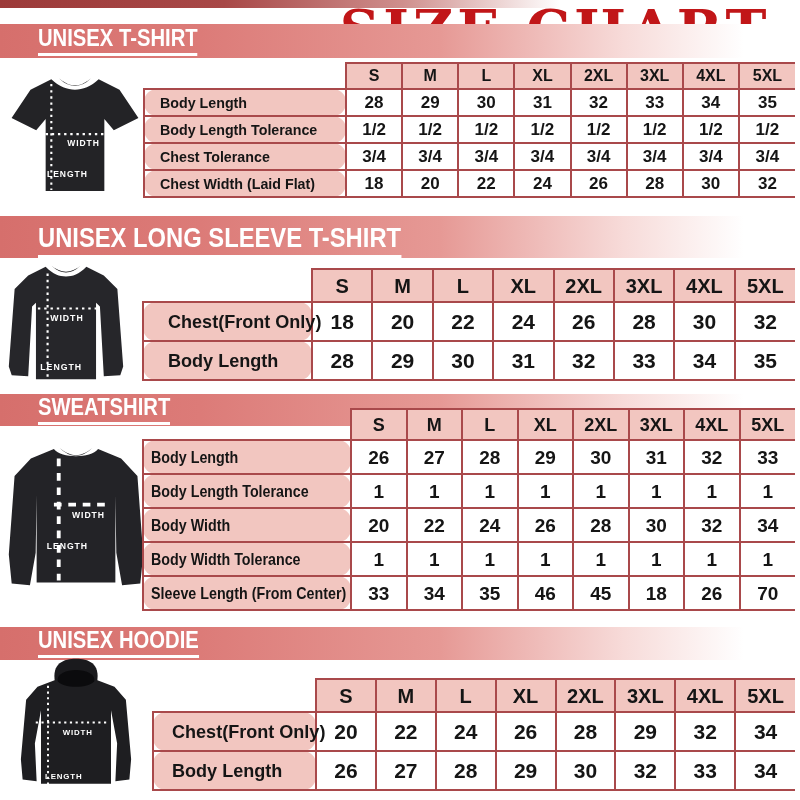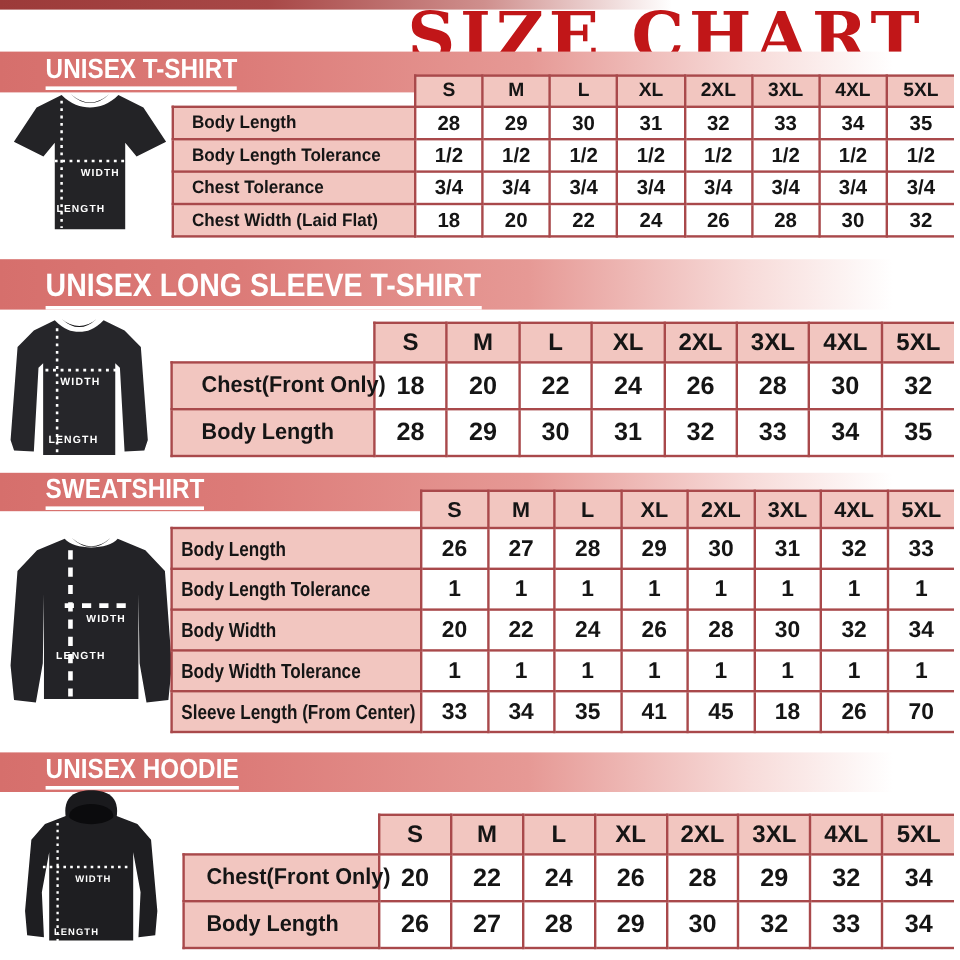--- a/index.html
+++ b/index.html
@@ -18,31 +18,31 @@
 
   .main-title{position:absolute;left:312px;top:0;width:486px;height:60px;line-height:60px;
     text-align:center;font-family:"DejaVu Serif",serif;font-weight:bold;font-size:55px;
     letter-spacing:4px;color:var(--accent);white-space:nowrap;}
 
   .banner{position:absolute;left:0;width:800px;display:flex;align-items:center;
     background:linear-gradient(90deg,#d66f6c 0%,var(--banner) 25%,#e69995 55%,#f7dbd9 78%,#ffffff 93%);}
   .banner-text{margin-left:38px;color:#fff;font-weight:bold;line-height:1;
     padding-bottom:3px;border-bottom:3px solid #fff;white-space:nowrap;
     transform:scaleX(.88);transform-origin:left center;}
-  #banner-1{top:24px;height:34px;margin-top:19px;}  #banner-1 .banner-text{font-size:23px;}
+  #banner-1{top:24px;height:34px;}  #banner-1 .banner-text{font-size:23px;}
   #banner-2{top:216px;height:42px;align-items:flex-end;} #banner-2 .banner-text{font-size:27px;}
   #banner-3{top:394px;height:32px;} #banner-3 .banner-text{font-size:23px;}
   #banner-4{top:627px;height:33px;} #banner-4 .banner-text{font-size:23px;}
 
   .size-table{position:absolute;border-collapse:collapse;table-layout:fixed;}
   .size-table th,.size-table td{border:2px solid var(--table-border);font-weight:bold;
     text-align:center;padding:0;line-height:1;color:var(--text);}
   .size-table thead th{background:var(--cell-pink);}
   .size-table thead th.corner{border:none;background:transparent;}
-  .size-table tbody th{background:var(--cell-pink);text-align:left;}
+  .size-table tbody th{background:var(--cell-pink);text-align:left;border-radius:13px;}
   .size-table tbody td{background:#fff;}
   .size-table th:last-child,.size-table td:last-child{border-right:none;}
   .lblx{display:inline-block;transform:scaleX(.95);transform-origin:left center;white-space:nowrap;}
 
   #table-1{left:143px;top:62px;width:652px;font-size:17px;}
   #table-1 col.lbl{width:202px;}
   #table-1 thead tr{height:26px;} #table-1 tbody tr{height:27px;}
   #table-1 thead th{font-size:16px;}
   #table-1 tbody th{padding-left:15px;font-size:15px;}
 
@@ -294,21 +294,21 @@
           <td>1</td>
           <td>1</td>
           <td>1</td>
           <td>1</td>
         </tr>
         <tr>
           <th><span class="lblx">Sleeve Length (From Center)</span></th>
           <td>33</td>
           <td>34</td>
           <td>35</td>
-          <td>41</td>
+          <td>46</td>
           <td>45</td>
           <td>18</td>
           <td>26</td>
           <td>70</td>
         </tr>
       </tbody>
     </table>
 
   <div class="banner" id="banner-4">
     <span class="banner-text">UNISEX HOODIE</span>

